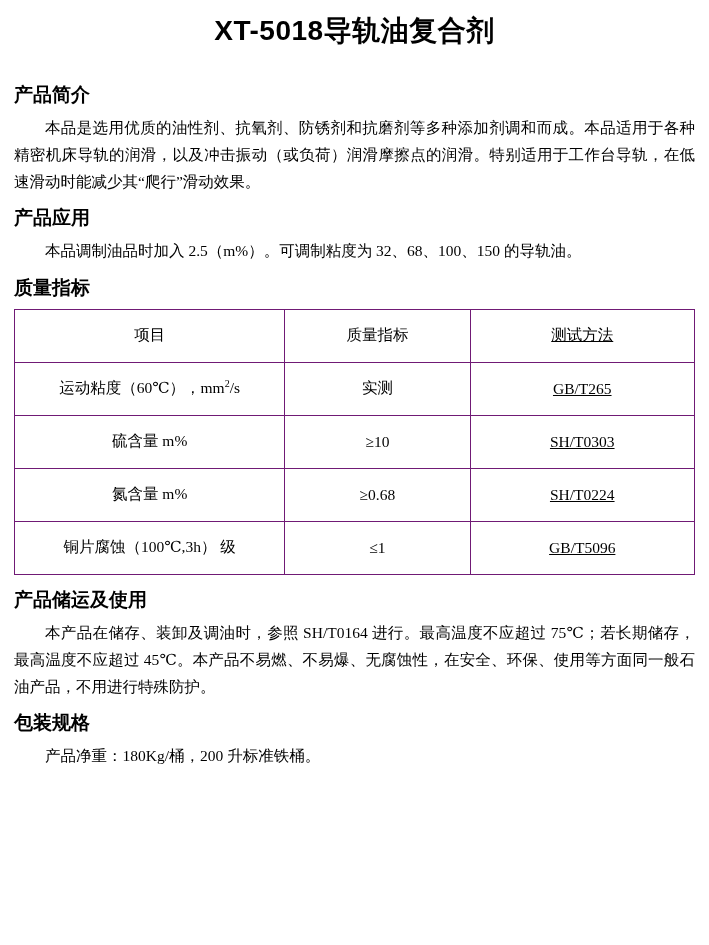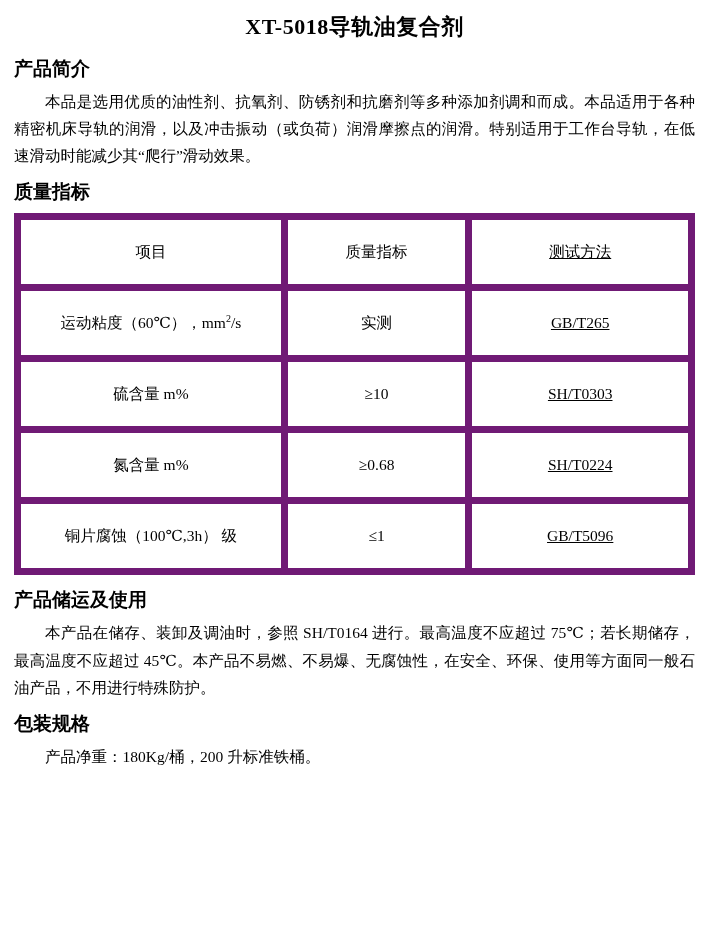--- a/index.html
+++ b/index.html
@@ -16,25 +16,25 @@
     overflow: hidden;
   }
   .page {
     width: 709px;
     height: 945px;
     box-sizing: border-box;
     padding: 8px 14px 0 14px;
   }
   .doc-title {
     text-align: center;
-    font-size: 22px;
+    font-size: 28px;
     font-weight: bold;
     letter-spacing: 0.5px;
-    margin: 4px 0 14px 0;
-    font-family: Liberation Serif, serif;
+    margin: 4px 0 32px 0;
+    font-family: Liberation Sans, sans-serif;
   }
   .section-heading {
     font-size: 19px;
     font-weight: bold;
     margin: 12px 0 6px 0;
     font-family: "DejaVu Sans", "Liberation Sans", sans-serif;
   }
   .para {
     font-size: 15.5px;
     line-height: 1.75;
@@ -43,43 +43,45 @@
     text-indent: 2em;
     margin: 0 0 2px 0;
   }
   table.spec {
     border-collapse: collapse;
     width: 100%;
     margin: 8px 0 4px 0;
     table-layout: fixed;
   }
   table.spec td {
-    border: 7px solid #701a75;
+    border: 1px solid #701a75;
     height: 52px;
     text-align: center;
     vertical-align: middle;
     font-size: 15.5px;
-    padding: 6px 4px;
+    padding: 0 4px;
   }
   table.spec td.col1 { width: 40%; }
   table.spec td.col2 { width: 27%; }
   table.spec td.col3 { width: 33%; text-decoration: underline; }
   sup { font-size: 0.65em; vertical-align: super; }
   .tight { margin-top: 10px; }
 </style>
 </head>
 <body>
 
 <div class="page">
 
   <div class="doc-title">XT-5018导轨油复合剂</div>
 
   <div class="section-heading">产品简介</div>
   <p class="para">本品是选用优质的油性剂、抗氧剂、防锈剂和抗磨剂等多种添加剂调和而成。本品适用于各种精密机床导轨的润滑，以及冲击振动（或负荷）润滑摩擦点的润滑。特别适用于工作台导轨，在低速滑动时能减少其“爬行”滑动效果。</p>
 
+  <div class="section-heading tight">产品应用</div>
+  <p class="para">本品调制油品时加入 2.5（m%）。可调制粘度为 32、68、100、150 的导轨油。</p>
 
   <div class="section-heading tight">质量指标</div>
 
   <table class="spec">
     <tbody>
       <tr>
         <td class="col1">项目</td>
         <td class="col2">质量指标</td>
         <td class="col3">测试方法</td>
       </tr>

